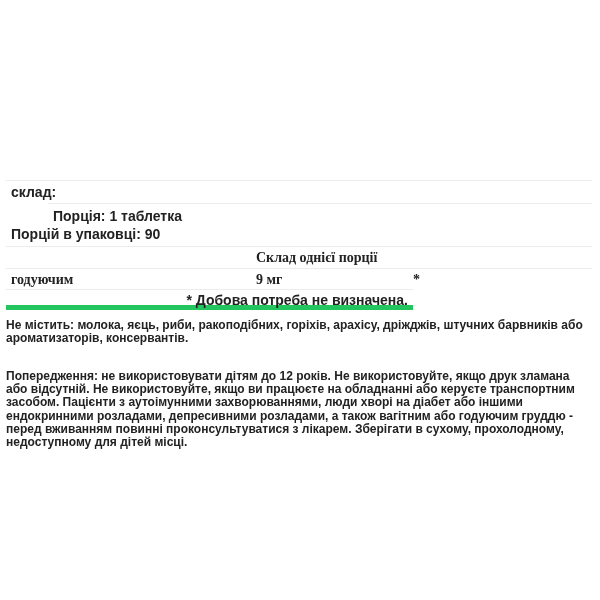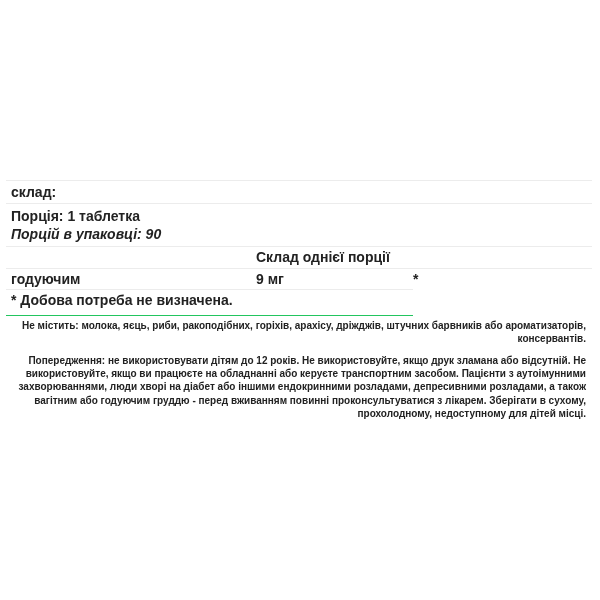--- a/index.html
+++ b/index.html
@@ -10,33 +10,33 @@
     }
     .wrap { position: absolute; left: 6px; top: 180px; width: 586px; }
     .row {
       border-top: 1px solid #ececec;
       font-size: 14px; font-weight: bold;
       padding: 0 5px;
       box-sizing: border-box;
     }
     .row.plain { border-top: none; }
     .r1 { height: 23px; line-height: 23px; }
-    .r2 { height: 21px; line-height: 25px; }
-    .r3 { height: 22px; line-height: 20px; font-style: italic; }
-    .trow { display: flex; height: 21.5px; line-height: 21px; }
+    .r2 { height: 21px; line-height: 25px; margin-left: 42px; }
+    .r3 { height: 22px; line-height: 20px; }
+    .trow { display: flex; height: 21.5px; line-height: 21px; font-family: Liberation Serif, serif; }
     .c1 { width: 245px; }
     .c2 { width: 157px; }
     .c3 { flex: 1; }
-    .note-row { height: 27px; line-height: 20px; width: 407px; border-bottom: 1px solid #22c55e; }
+    .note-row { height: 21px; line-height: 20px; width: 407px; border-bottom: 5px solid #22c55e; text-align: right; }
     .para {
       position: absolute; left: 6px; width: 580px;
-      font-size: 10px; font-weight: bold; line-height: 13.2px; color: #222; text-align: right;
+      font-size: 12px; font-weight: bold; line-height: 13.2px; color: #222;
     }
     .p1 { top: 319px; }
-    .p2 { top: 354px; }
+    .p2 { top: 370px; }
   </style>
 </head>
 <body>
 
 <div class="wrap">
   <div class="row r1">склад:</div>
   <div class="row r2">Порція: 1 таблетка</div>
   <div class="row plain r3">Порцій в упаковці: 90</div>
 
   <div class="row trow">

